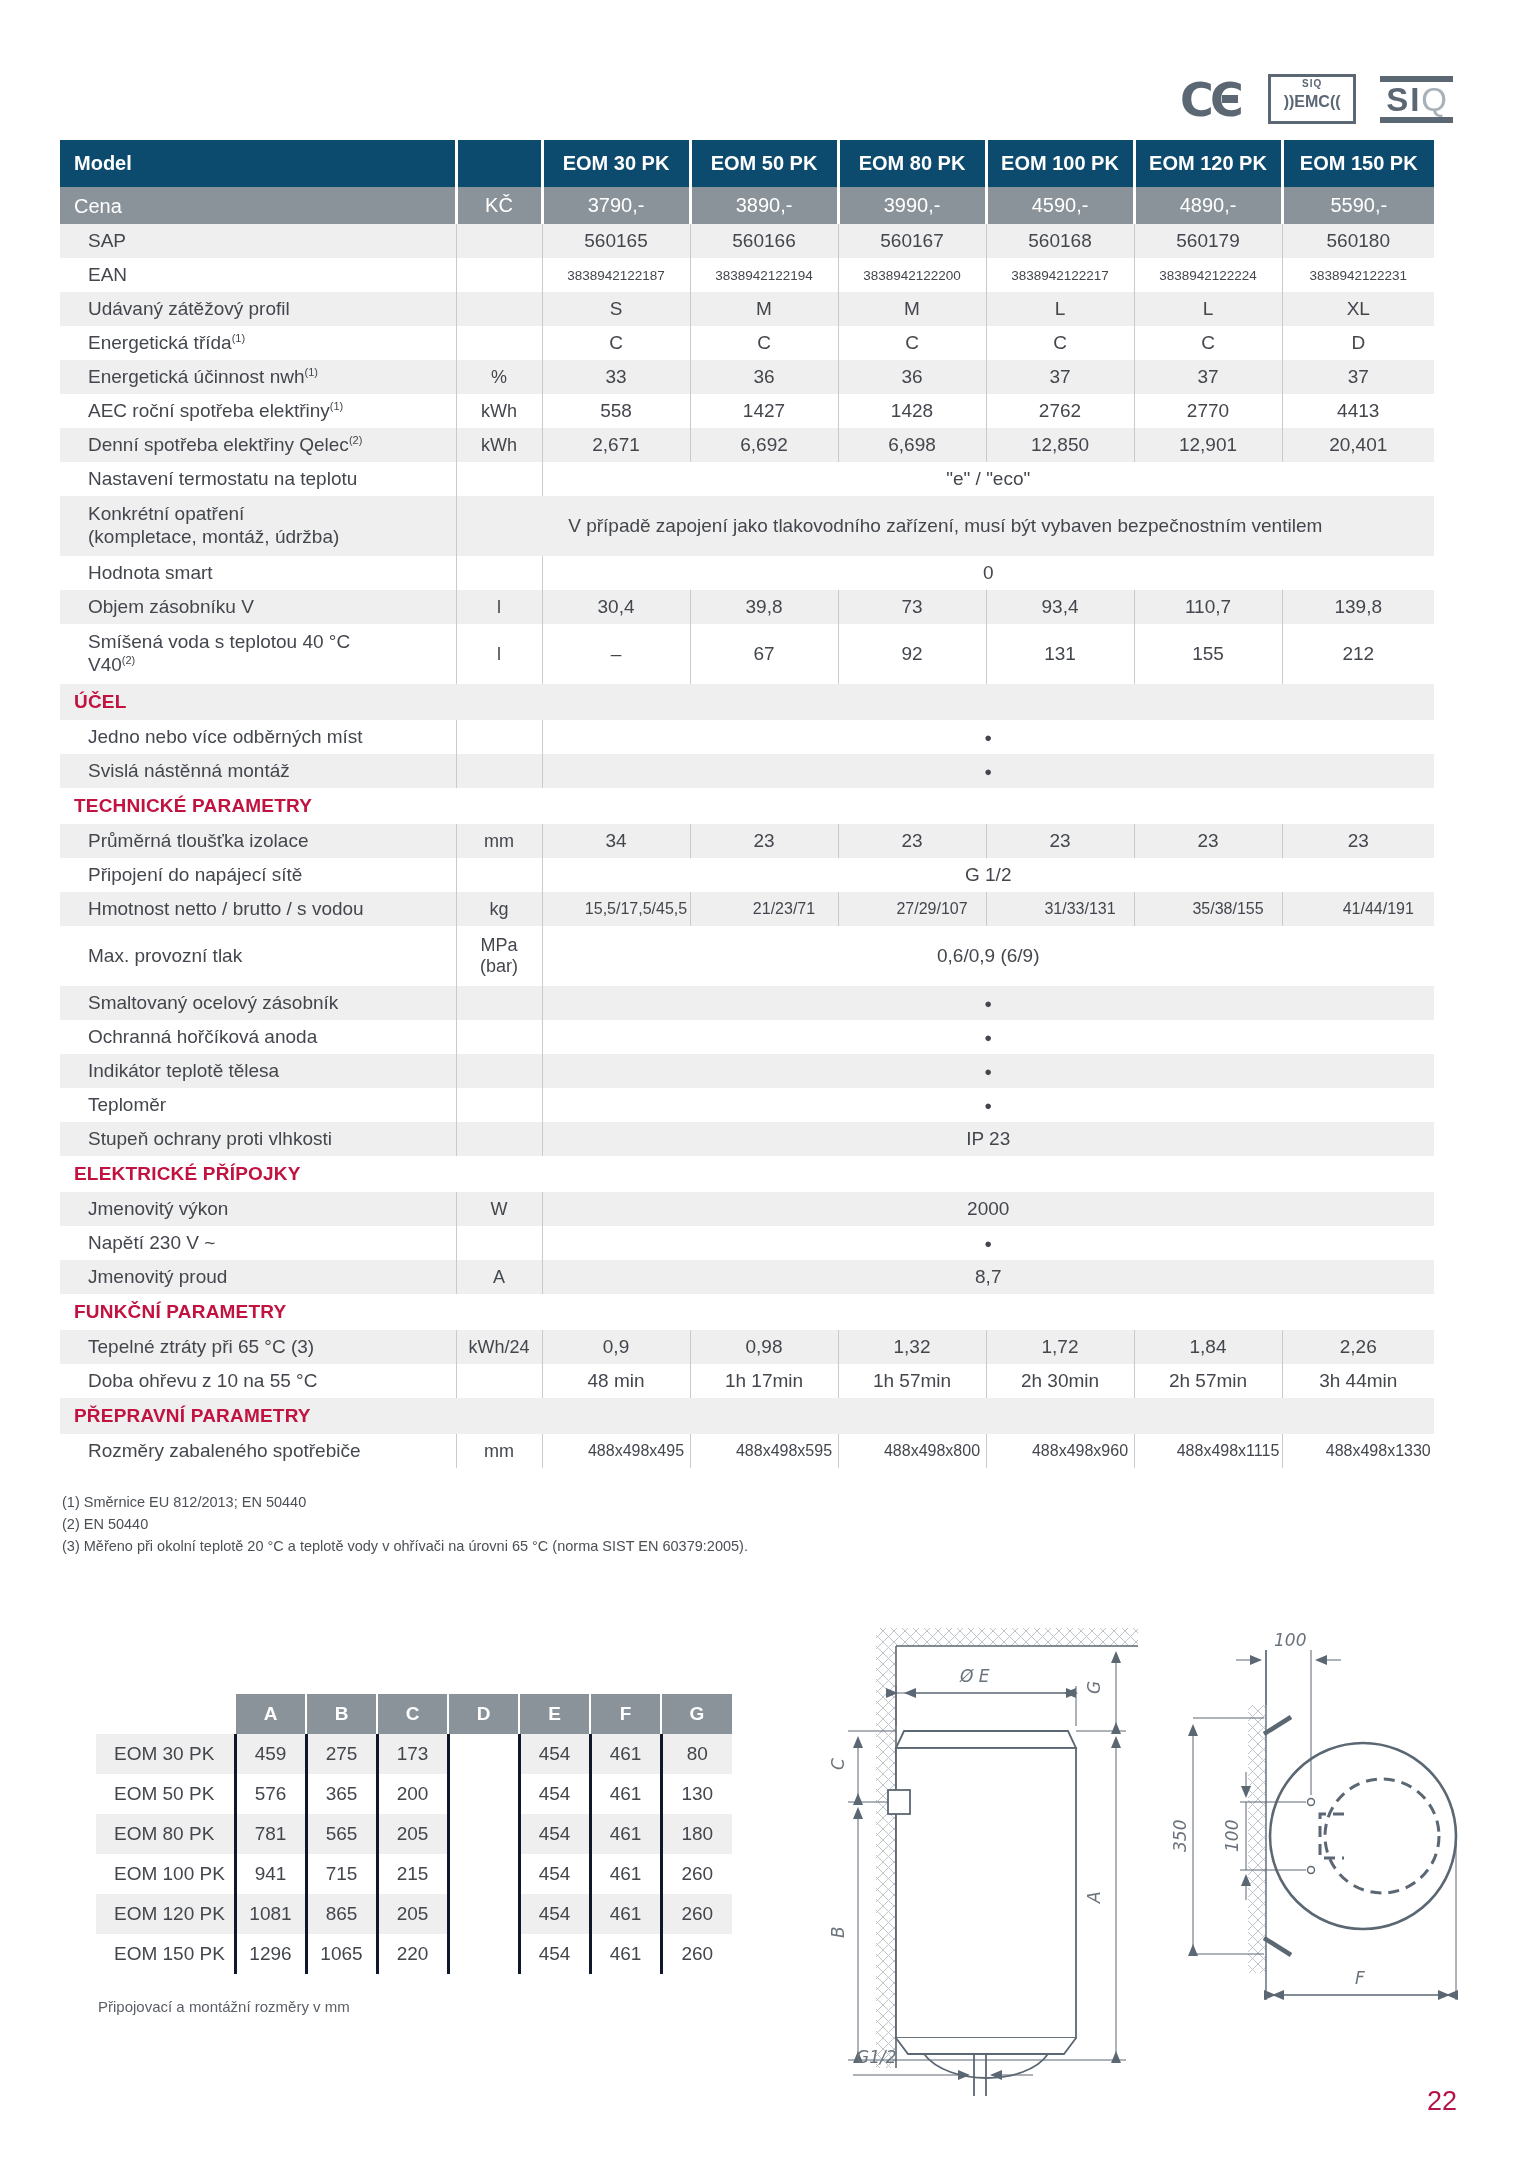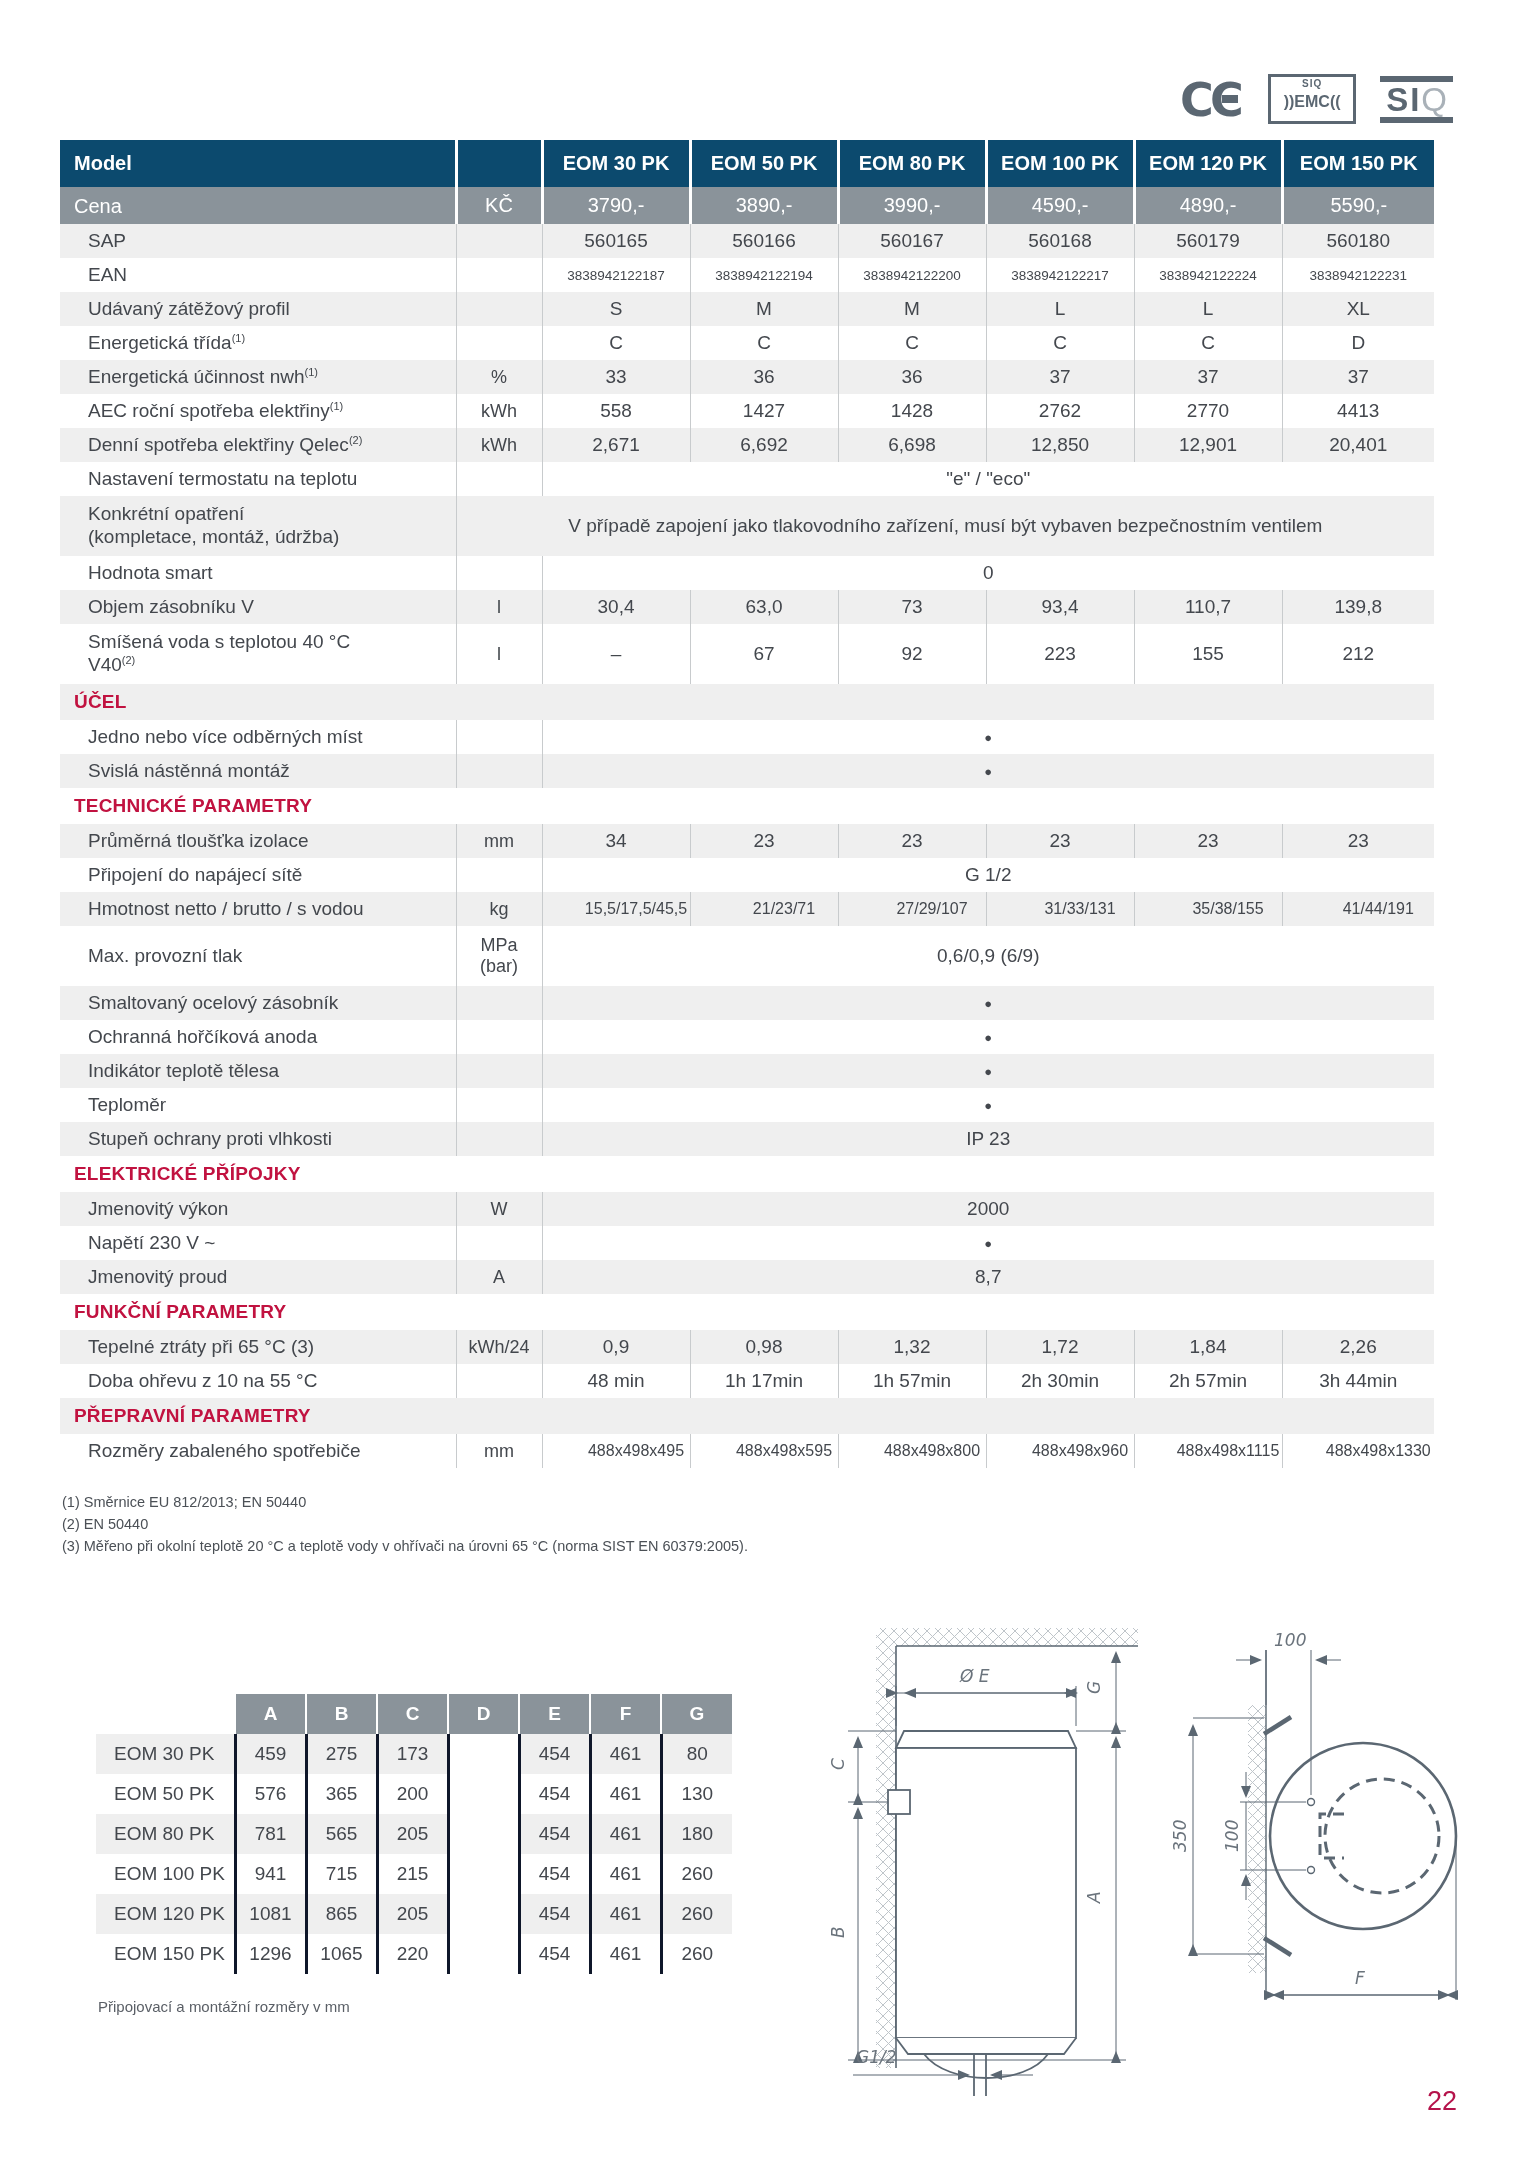--- a/index.html
+++ b/index.html
@@ -212,35 +212,35 @@
               <div>&nbsp;</div>
             </td>
             <td class="val" colspan="6">0</td>
           </tr>
           <tr class="g ">
             <td class="lbl"><span>Objem zásobníku V</span></td>
             <td class="unit">
               <div>l</div>
             </td>
             <td class="val ">30,4</td>
-            <td class="val ">63,0</td>
+            <td class="val ">39,8</td>
             <td class="val ">73</td>
             <td class="val ">93,4</td>
             <td class="val ">110,7</td>
             <td class="val ">139,8</td>
           </tr>
           <tr class="tall ">
             <td class="lbl"><span>Smíšená voda s teplotou 40 °C</span><br><span>V40</span><sup>(2)</sup></td>
             <td class="unit">
               <div>l</div>
             </td>
             <td class="val ">–</td>
             <td class="val ">67</td>
             <td class="val ">92</td>
-            <td class="val ">223</td>
+            <td class="val ">131</td>
             <td class="val ">155</td>
             <td class="val ">212</td>
           </tr>
           <tr class="g sec">
             <td class="section" colspan="8">ÚČEL</td>
           </tr>
           <tr>
             <td class="lbl"><span>Jedno nebo více odběrných míst</span></td>
             <td class="unit">
               <div>&nbsp;</div>

